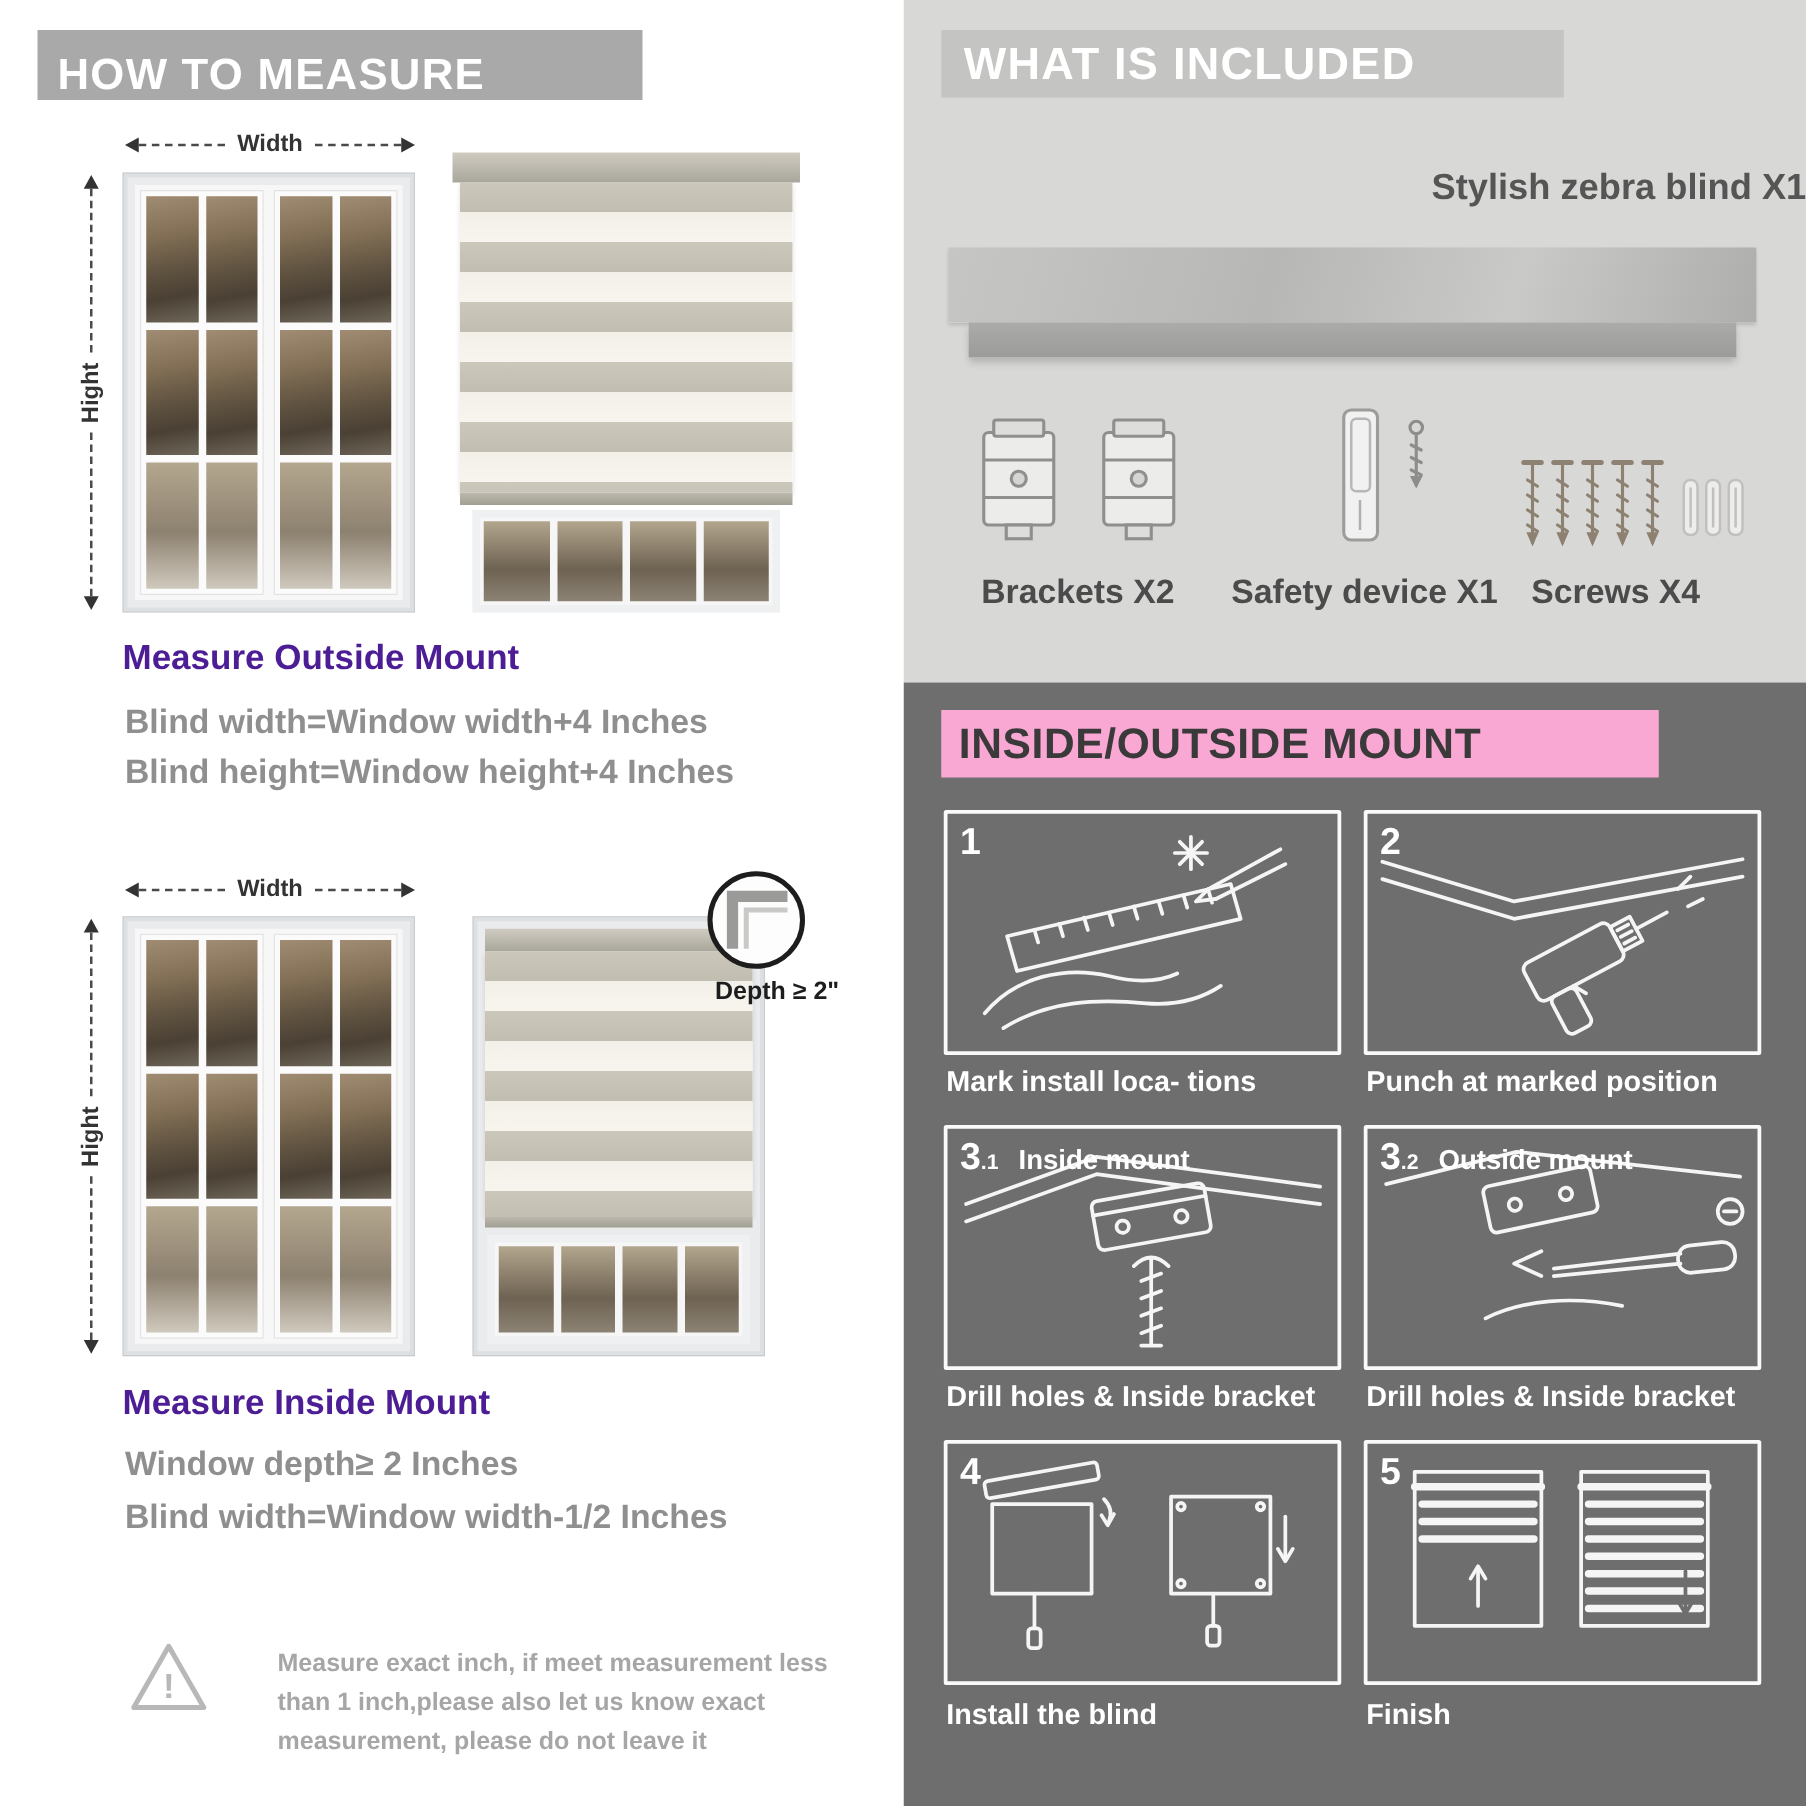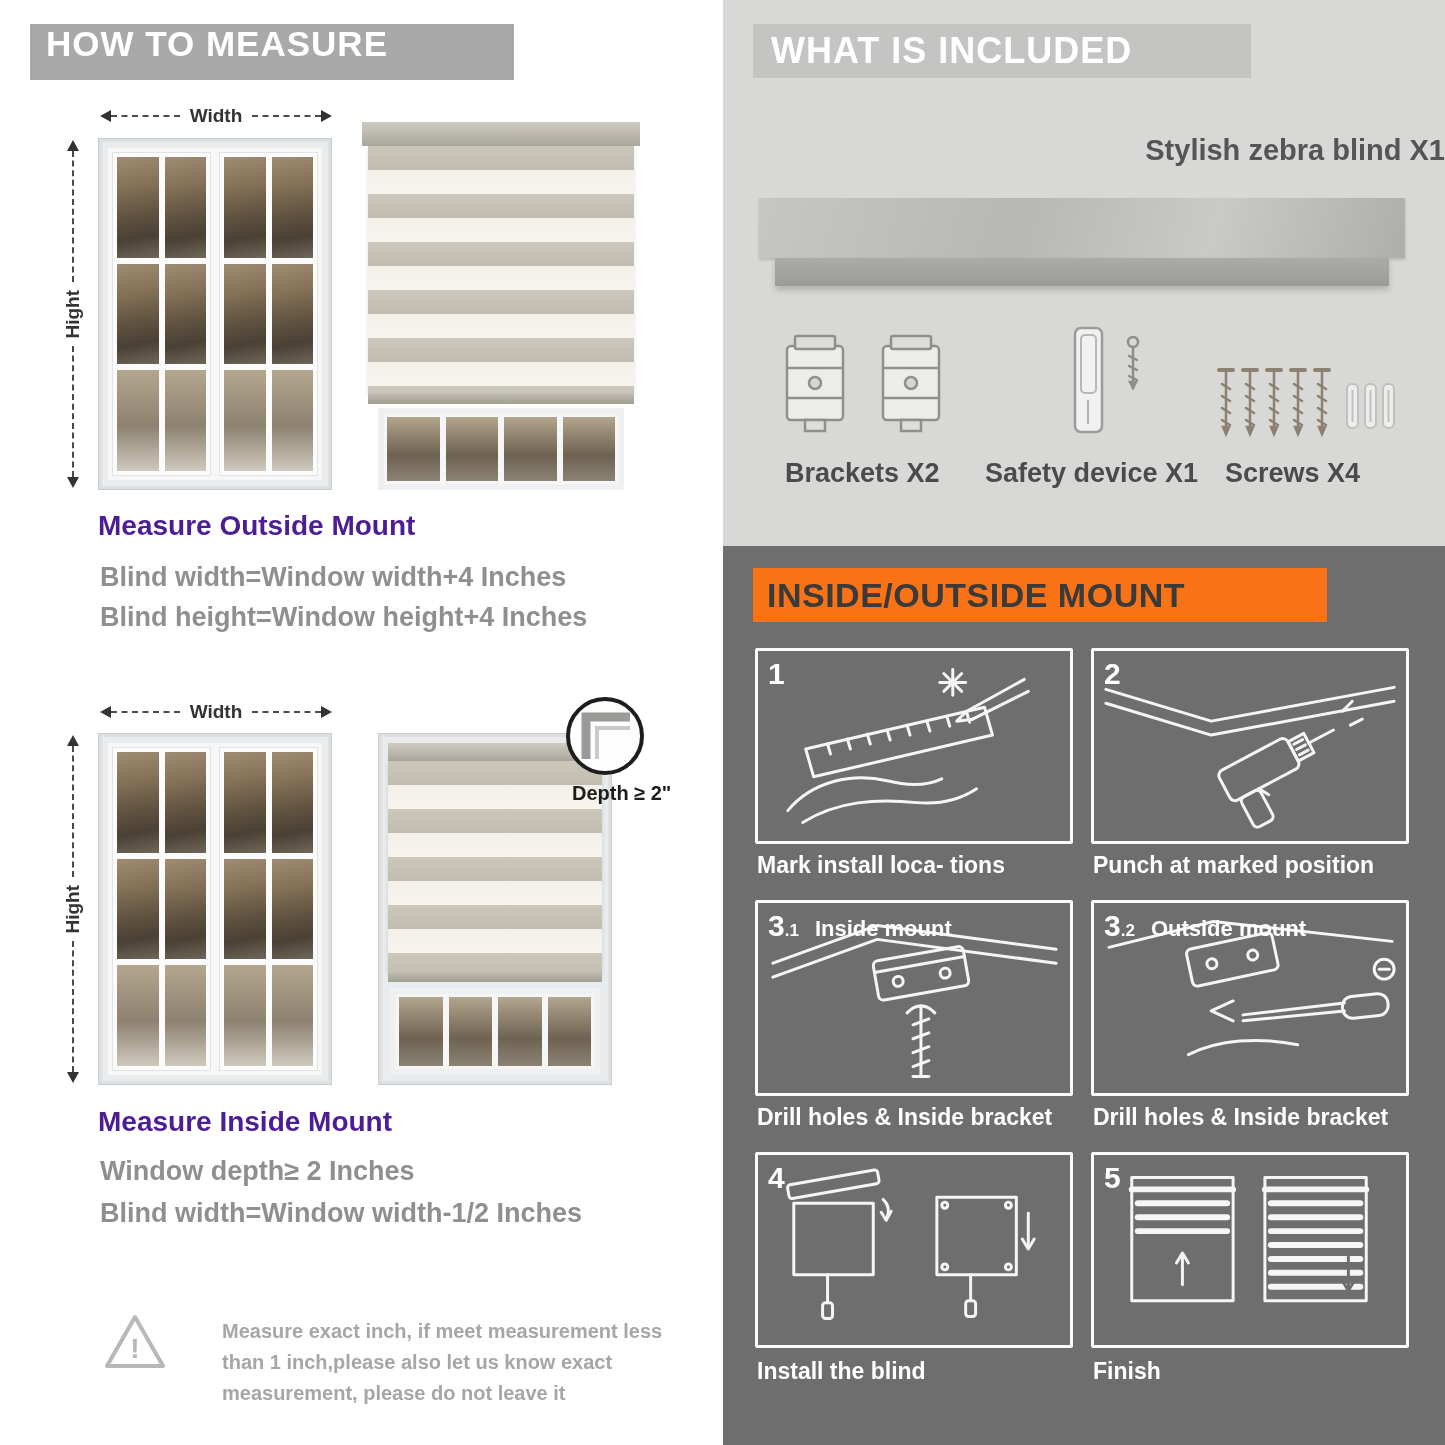--- a/index.html
+++ b/index.html
@@ -4,21 +4,21 @@
 <style>
   html,body{margin:0;padding:0;background:#ffffff;}
   .canvas{position:relative;width:1445px;height:1445px;background:#ffffff;
           font-family:"Liberation Sans",sans-serif;overflow:hidden;}
 
   
   .abs{position:absolute;}
 
   
   .left-header{left:30px;top:24px;width:468px;height:56px;background:#a9a9a9;color:#fff;
-    font-size:35px;font-weight:bold;display:flex;align-items:flex-start;padding-left:16px;letter-spacing:1px;}
+    font-size:35px;font-weight:bold;display:flex;align-items:flex-end;padding-left:16px;letter-spacing:1px;}
   .mtitle{font-weight:bold;color:#4c1d95;font-size:28px;}
   .formula{font-weight:bold;color:#8f8f8f;font-size:27px;}
   .warn-text{font-size:20px;color:#a6a6a6;line-height:1.55;font-weight:bold;}
 
   
   .window{background:#e9ebec;border:1px solid #c9ccce;box-shadow:inset 0 0 0 3px #dde0e2;padding:9px;box-sizing:border-box;}
   .window-inner{position:relative;width:100%;height:100%;background:#f7f7f7;display:flex;gap:8px;padding:4px;box-sizing:border-box;}
   .sash{flex:1;display:grid;grid-template-columns:1fr 1fr;grid-template-rows:1fr 1fr 1fr;gap:6px;background:#fbfbfb;padding:4px;border:1px solid #e3e3e3;}
   .pane{background:linear-gradient(170deg,#a08c72 0%,#837056 30%,#5f5240 58%,#4a4034 78%,#6f665a 100%);}
   .sash .pane:nth-child(n+5){background:linear-gradient(180deg,#b4a78f,#8d8170 55%,#cfc9bd);}
@@ -50,21 +50,21 @@
   .rt-header{left:30px;top:24px;width:480px;height:54px;background:#c4c4c3;color:#fff;
     font-size:36px;font-weight:bold;display:flex;align-items:center;padding-left:18px;letter-spacing:1px;}
   .blind-name{left:0;top:134px;width:100%;text-align:right;font-size:29px;font-weight:bold;color:#555;}
   .rail-big{left:36px;top:198px;width:646px;height:60px;
     background:linear-gradient(105deg,#c6c6c4 0%,#b7b7b5 40%,#c9c9c7 70%,#aeaeac 100%);box-shadow:0 2px 3px rgba(0,0,0,0.15);}
   .rail-low{left:52px;top:258px;width:614px;height:28px;background:linear-gradient(180deg,#ababa9,#9b9b99);box-shadow:0 4px 6px rgba(0,0,0,0.18);}
   .itm-label{font-size:27px;font-weight:bold;color:#4b4b4b;}
 
   
   .right-bottom{left:723px;top:546px;width:722px;height:899px;background:#6e6e6e;}
-  .rb-header{left:30px;top:22px;width:560px;height:54px;background:#f97316;color:#3a3a3a;
+  .rb-header{left:30px;top:22px;width:560px;height:54px;background:#f9a8d4;color:#3a3a3a;
     font-size:34px;font-weight:bold;display:flex;align-items:center;padding-left:14px;letter-spacing:0.5px;}
   .panel{position:absolute;width:318px;height:196px;border:3px solid #fafafa;border-radius:2px;box-sizing:border-box;}
   .panel-head{position:absolute;top:6px;left:10px;display:flex;align-items:baseline;z-index:2;}
   .panel-head .num{font-size:30px;font-weight:bold;color:#fff;}
   .panel-head .sub{font-size:17px;font-weight:bold;color:#fff;}
   .panel-head .ptitle{font-size:22px;font-weight:bold;color:#fff;margin-left:16px;}
   .panel .art{position:absolute;left:0;top:0;width:100%;height:100%;}
   .caption{position:absolute;font-size:23px;font-weight:bold;color:#fff;}
 </style>
 </head>

